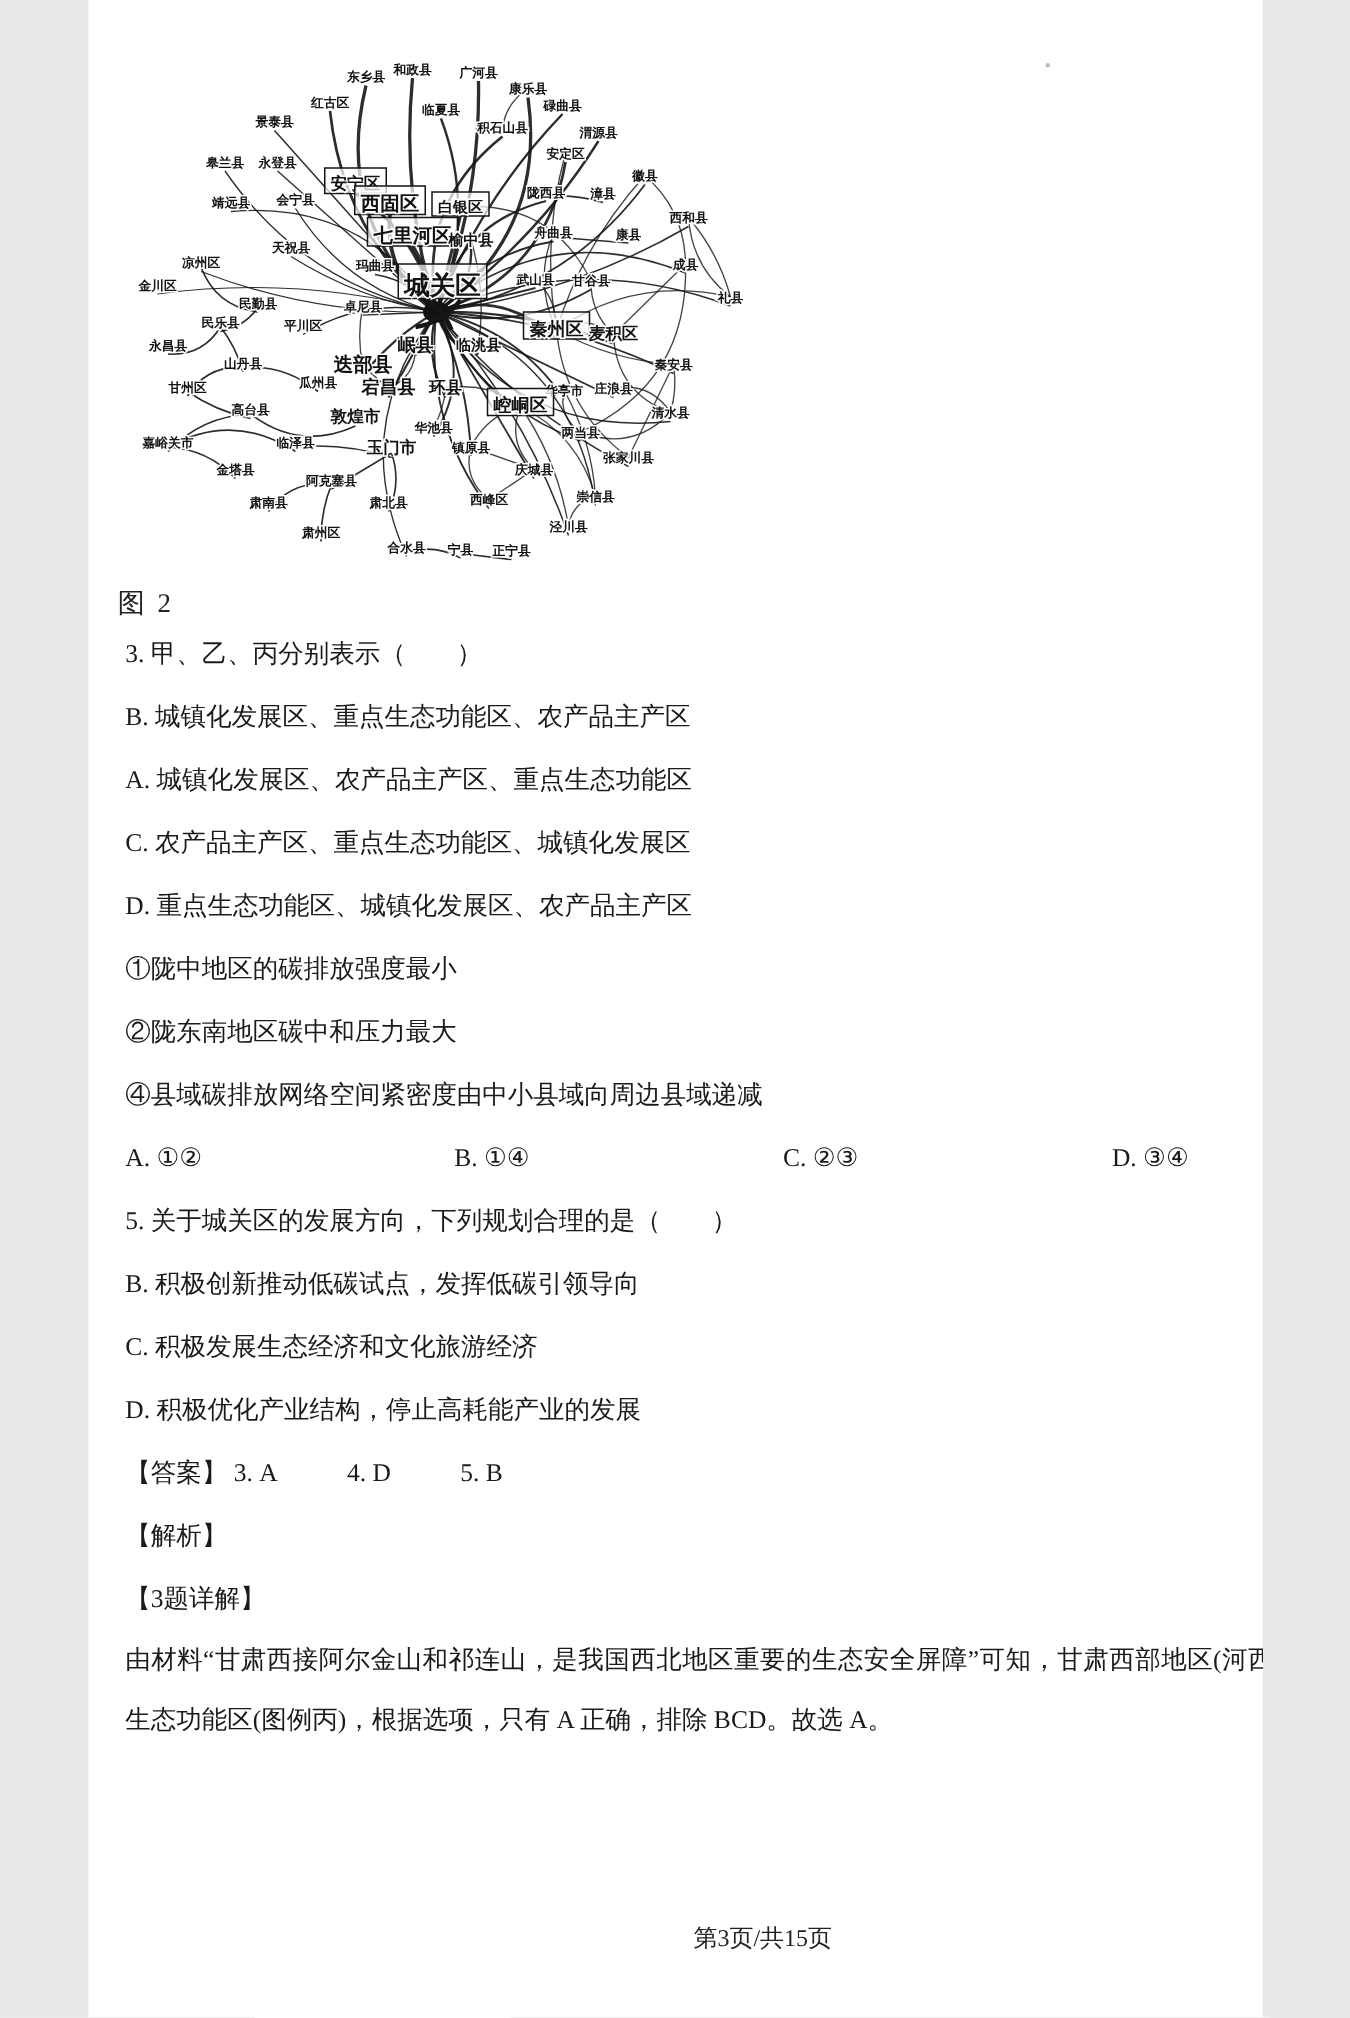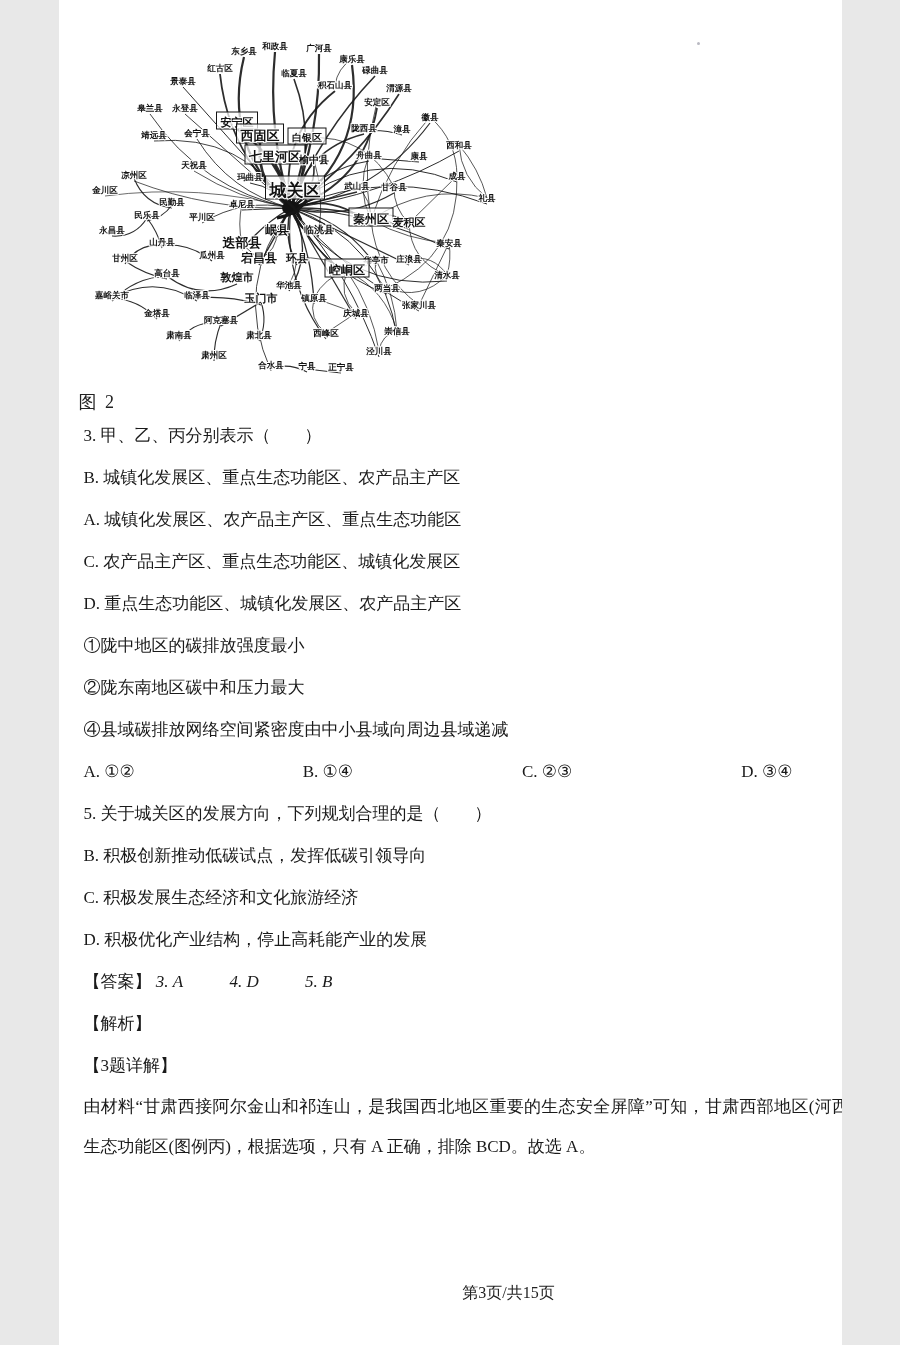--- a/index.html
+++ b/index.html
@@ -5,21 +5,21 @@
   html,body{margin:0;padding:0;background:#e8e8e8;}
   .page{position:relative;width:783px;height:1345px;background:#ffffff;overflow:hidden;
         font-family:"Liberation Serif","DejaVu Serif",serif;color:#1a1a1a;margin:0 auto;}
   .figure{position:absolute;left:20px;top:26px;width:470px;height:402px;}
   .figure svg{position:absolute;left:0;top:0;}
   .caption{position:absolute;left:0;top:364px;width:446px;text-align:left;
            font-size:18px;letter-spacing:2px;color:#222;}
   .content{position:absolute;left:25px;top:415px;width:858px;font-size:17px;}
   .line{height:42px;line-height:42px;white-space:nowrap;}
   .choices-row span{display:inline-block;width:215px;}
-  .ans{margin-right:42px;font-style:italic;}
+  .ans{margin-right:42px;}
   .para{line-height:40px;font-size:17px;text-align:justify;}
   .footer{position:absolute;left:0;top:1283px;width:900px;text-align:center;
           font-size:16px;height:20px;line-height:20px;color:#222;}
   .noise-dot{position:absolute;left:638px;top:42px;width:3px;height:3px;
              background:#b9b9c2;border-radius:50%;}
 </style>
 </head>
 <body>
 
 <div class="page">

